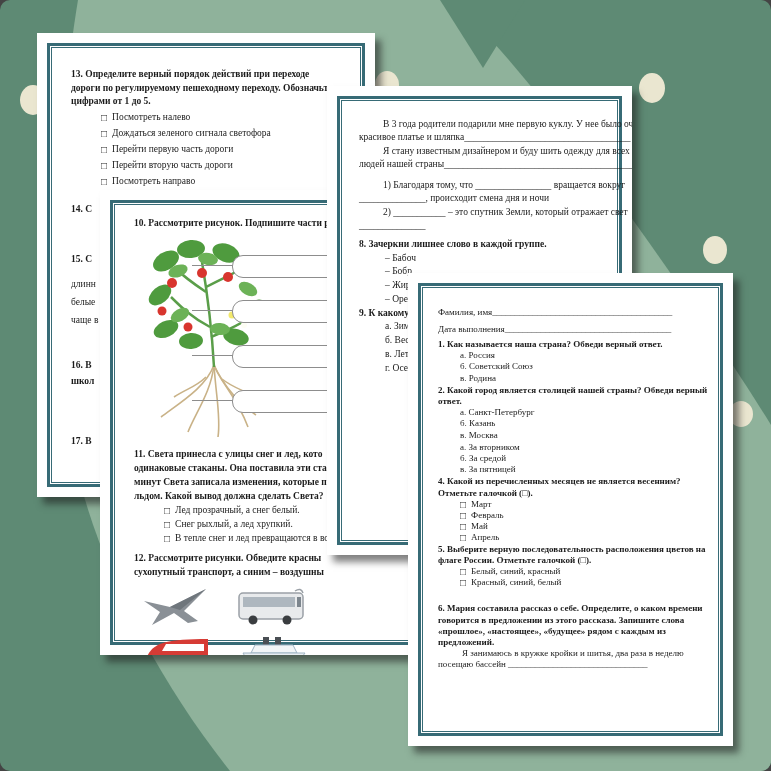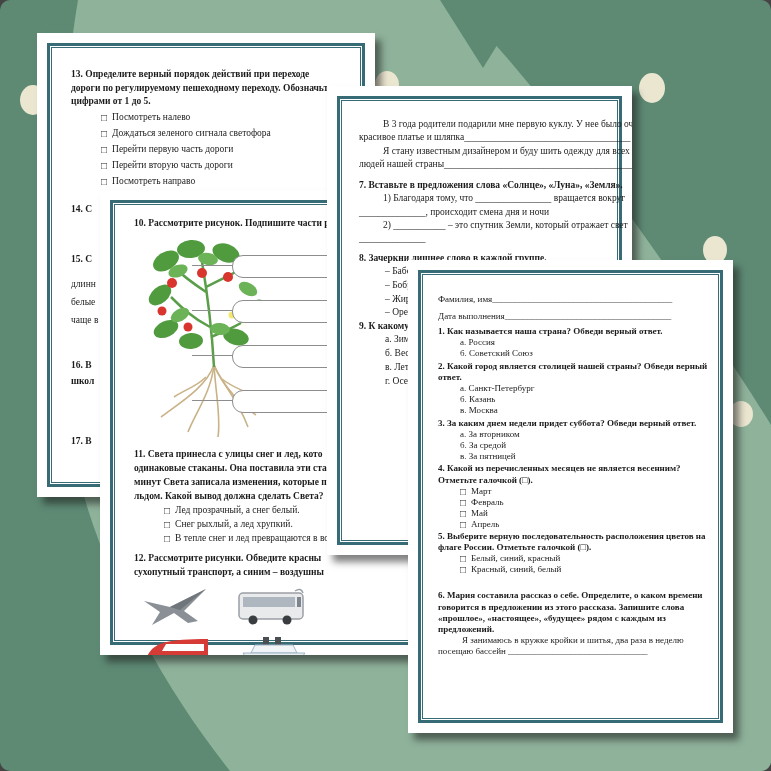--- a/index.html
+++ b/index.html
@@ -207,21 +207,20 @@
   <div class="page pg-ur" style="left:327px;top:86px;width:305px;height:469px;z-index:3">
     <div class="frame"></div>
     <div class="content">
       <div>
         <div class="ln ind">В 3 года родители подарили мне первую куклу. У нее было очень</div>
         <div class="ln">красивое платье и шляпка___________________________________</div>
         <div class="ln ind">Я стану известным дизайнером и буду шить одежду для всех</div>
         <div class="ln">людей нашей страны________________________________________</div>
       </div>
       <div class="mt8">
-        <div class="ln b">7.  Вставьте в предложения слова «Солнце», «Луна», «Земля».</div>
         <div class="ln ind mt4">1)  Благодаря тому, что ________________ вращается вокруг</div>
         <div class="ln">______________,  происходит смена дня и ночи</div>
         <div class="ln ind">2)  ___________  – это спутник Земли, который отражает свет</div>
         <div class="ln">______________</div>
       </div>
       <div class="mt6">
         <div class="ln b">8. Зачеркни лишнее слово в каждой группе.</div>
         <div class="ln opt">– Бабоч</div>
         <div class="ln opt">– Бобр,</div>
         <div class="ln opt">– Жира</div>
@@ -230,42 +229,42 @@
       <div class="mt4">
         <div class="ln b">9.  К какому в</div>
         <div class="ln opt">а. Зима</div>
         <div class="ln opt">б. Весна</div>
         <div class="ln opt">в. Лето</div>
         <div class="ln opt">г. Осень</div>
       </div>
     </div>
   </div>
 
-  <div class="page pg-fr" style="left:408px;top:260px;width:325px;height:473px;z-index:4">
+  <div class="page pg-fr" style="left:408px;top:273px;width:325px;height:473px;z-index:4">
     <div class="frame"></div>
     <div class="content">
       <div class="ln nm">Фамилия, имя________________________________________</div>
       <div class="ln nm">Дата выполнения_____________________________________</div>
 
       <div class="head">
         <div class="ln b">1. Как называется наша страна? Обведи верный ответ.</div>
         <div class="ln opt">а. Россия</div>
         <div class="ln opt">б. Советский Союз</div>
+        <div class="ln opt">в. Родина</div>
       </div>
 
       <div class="head">
         <div class="ln b">2. Какой город является столицей нашей страны? Обведи верный</div>
         <div class="ln b">ответ.</div>
         <div class="ln opt">а. Санкт-Петербург</div>
         <div class="ln opt">б. Казань</div>
         <div class="ln opt">в. Москва</div>
       </div>
 
       <div class="head">
-        <div class="ln b">3. За каким днем недели придет суббота? Обведи верный ответ.</div>
         <div class="ln opt">а. За вторником</div>
         <div class="ln opt">б. За средой</div>
         <div class="ln opt">в. За пятницей</div>
       </div>
 
       <div class="head">
         <div class="ln b">4. Какой из перечисленных месяцев не является весенним?</div>
         <div class="ln b">Отметьте галочкой (□).</div>
         <div class="ln opt"><span class="cbg">□</span><span>Март</span></div>
         <div class="ln opt"><span class="cbg">□</span><span>Февраль</span></div>

